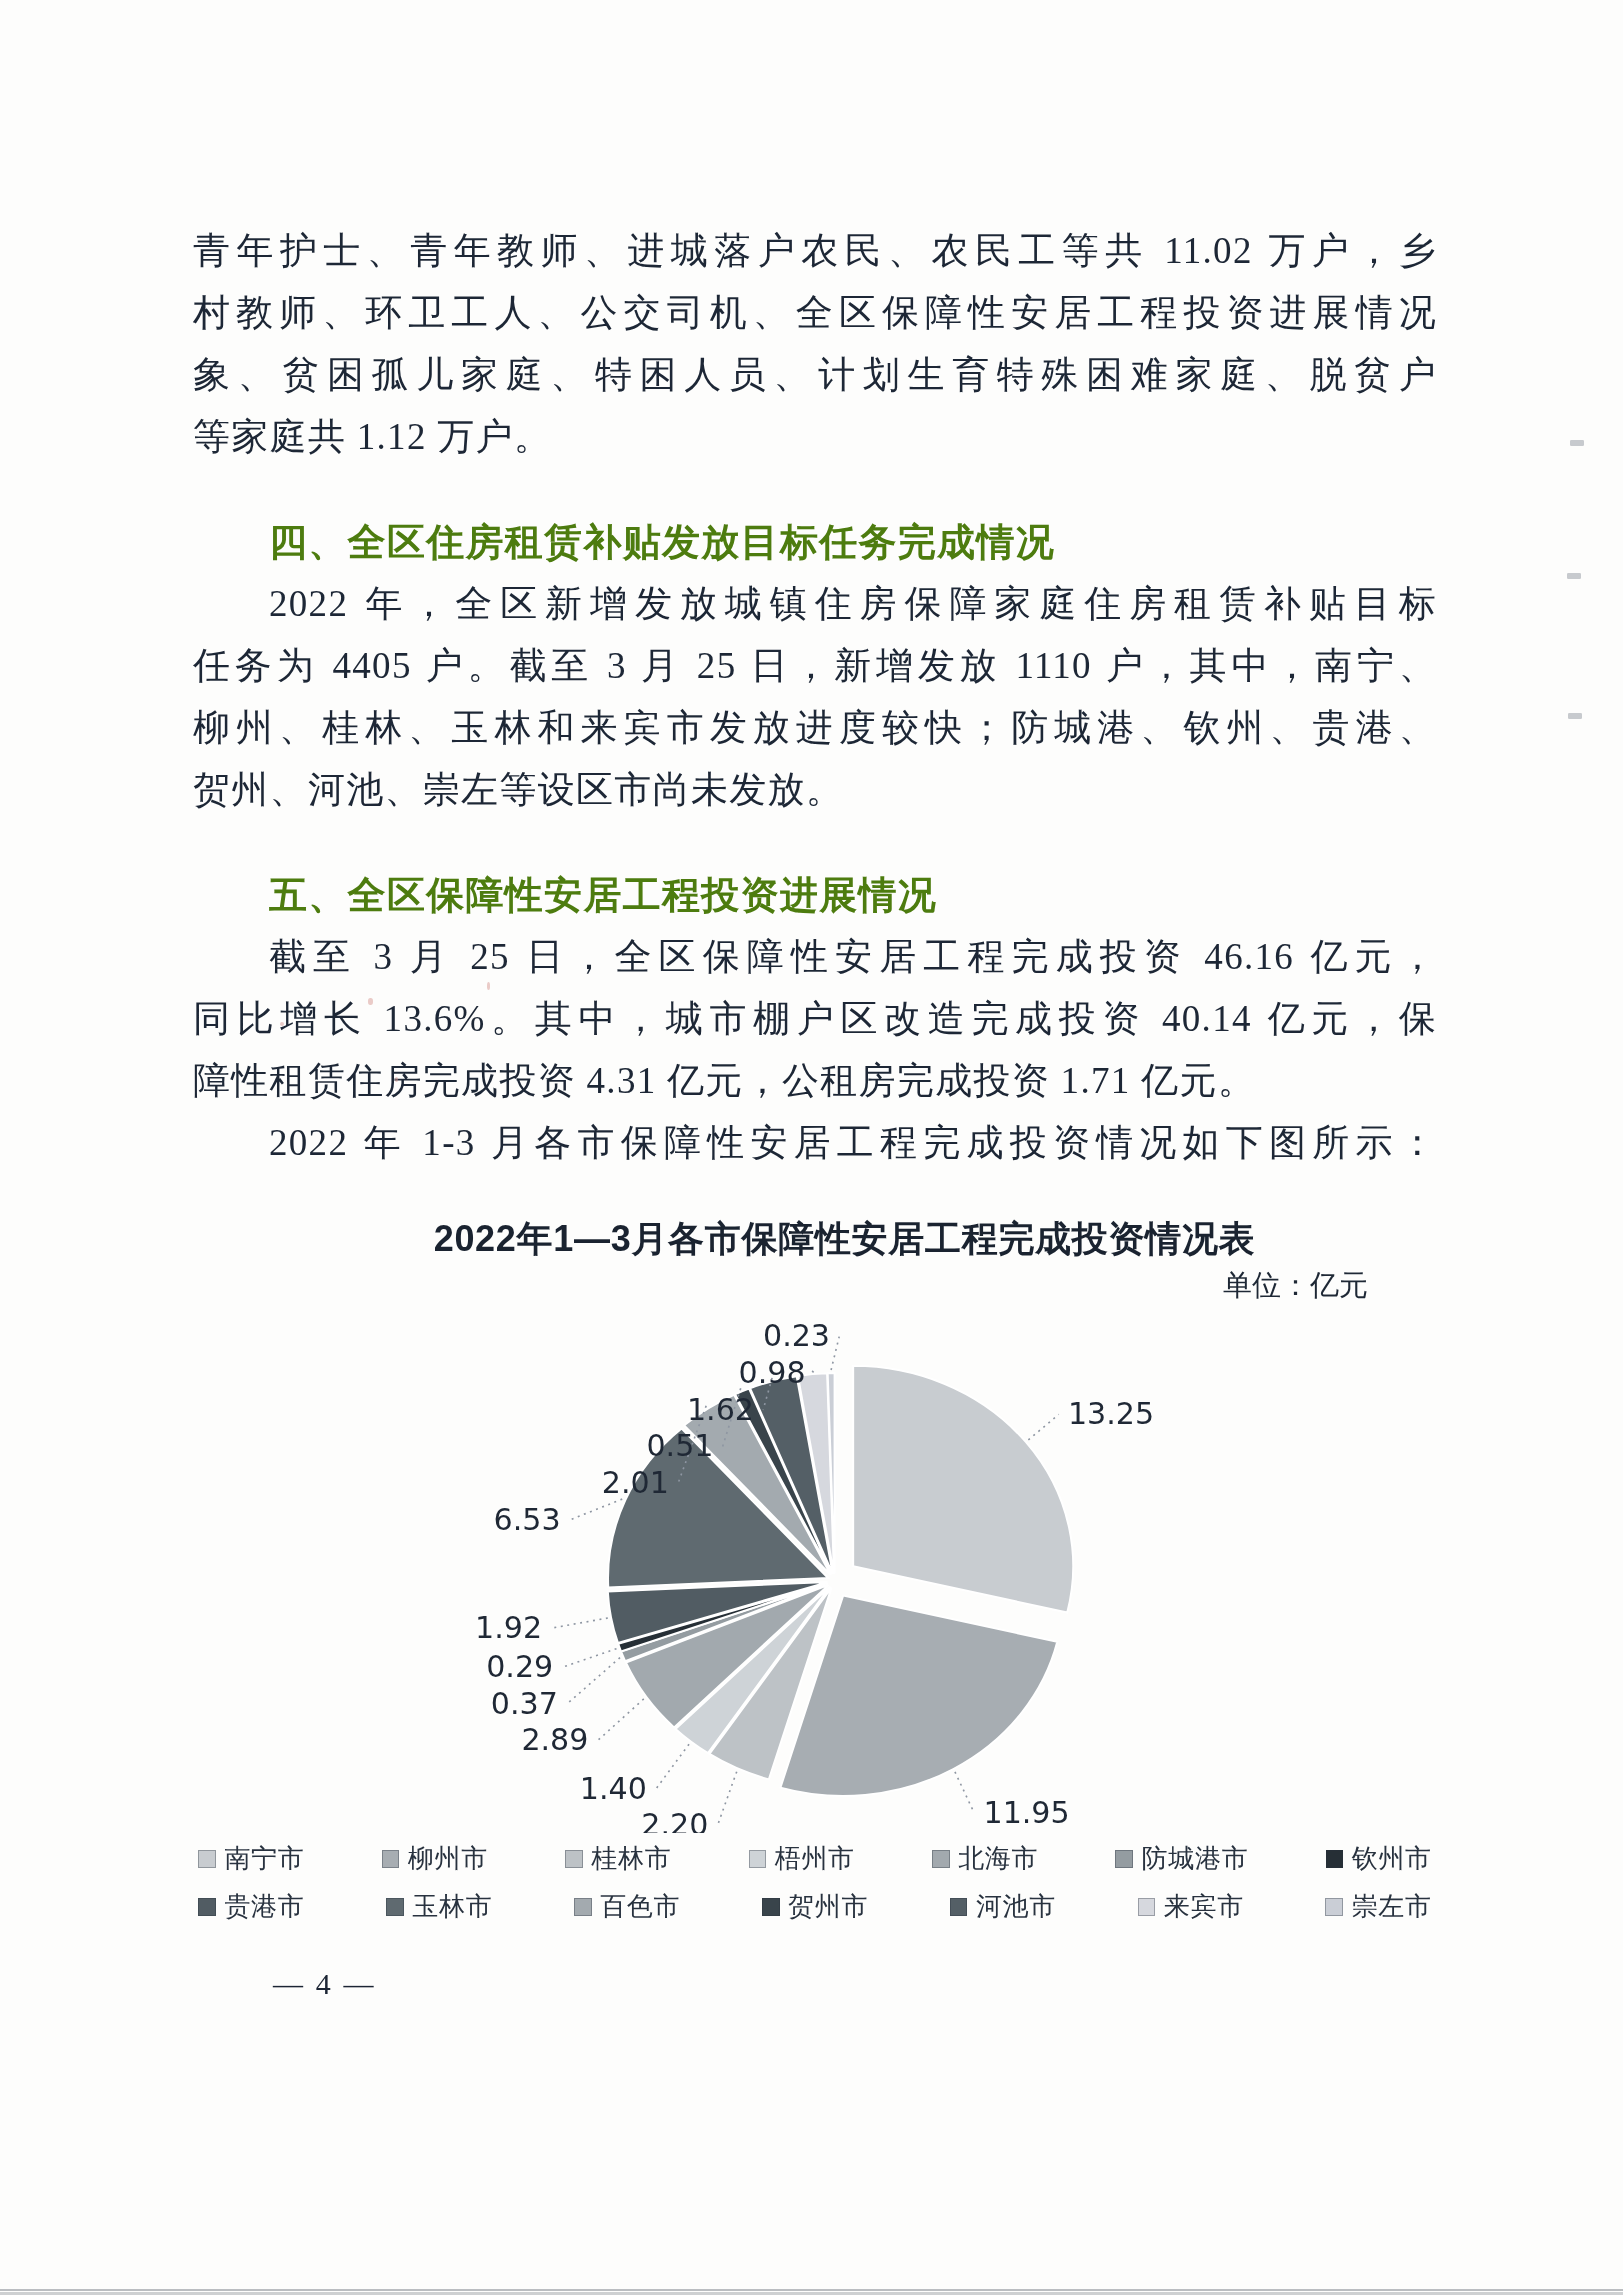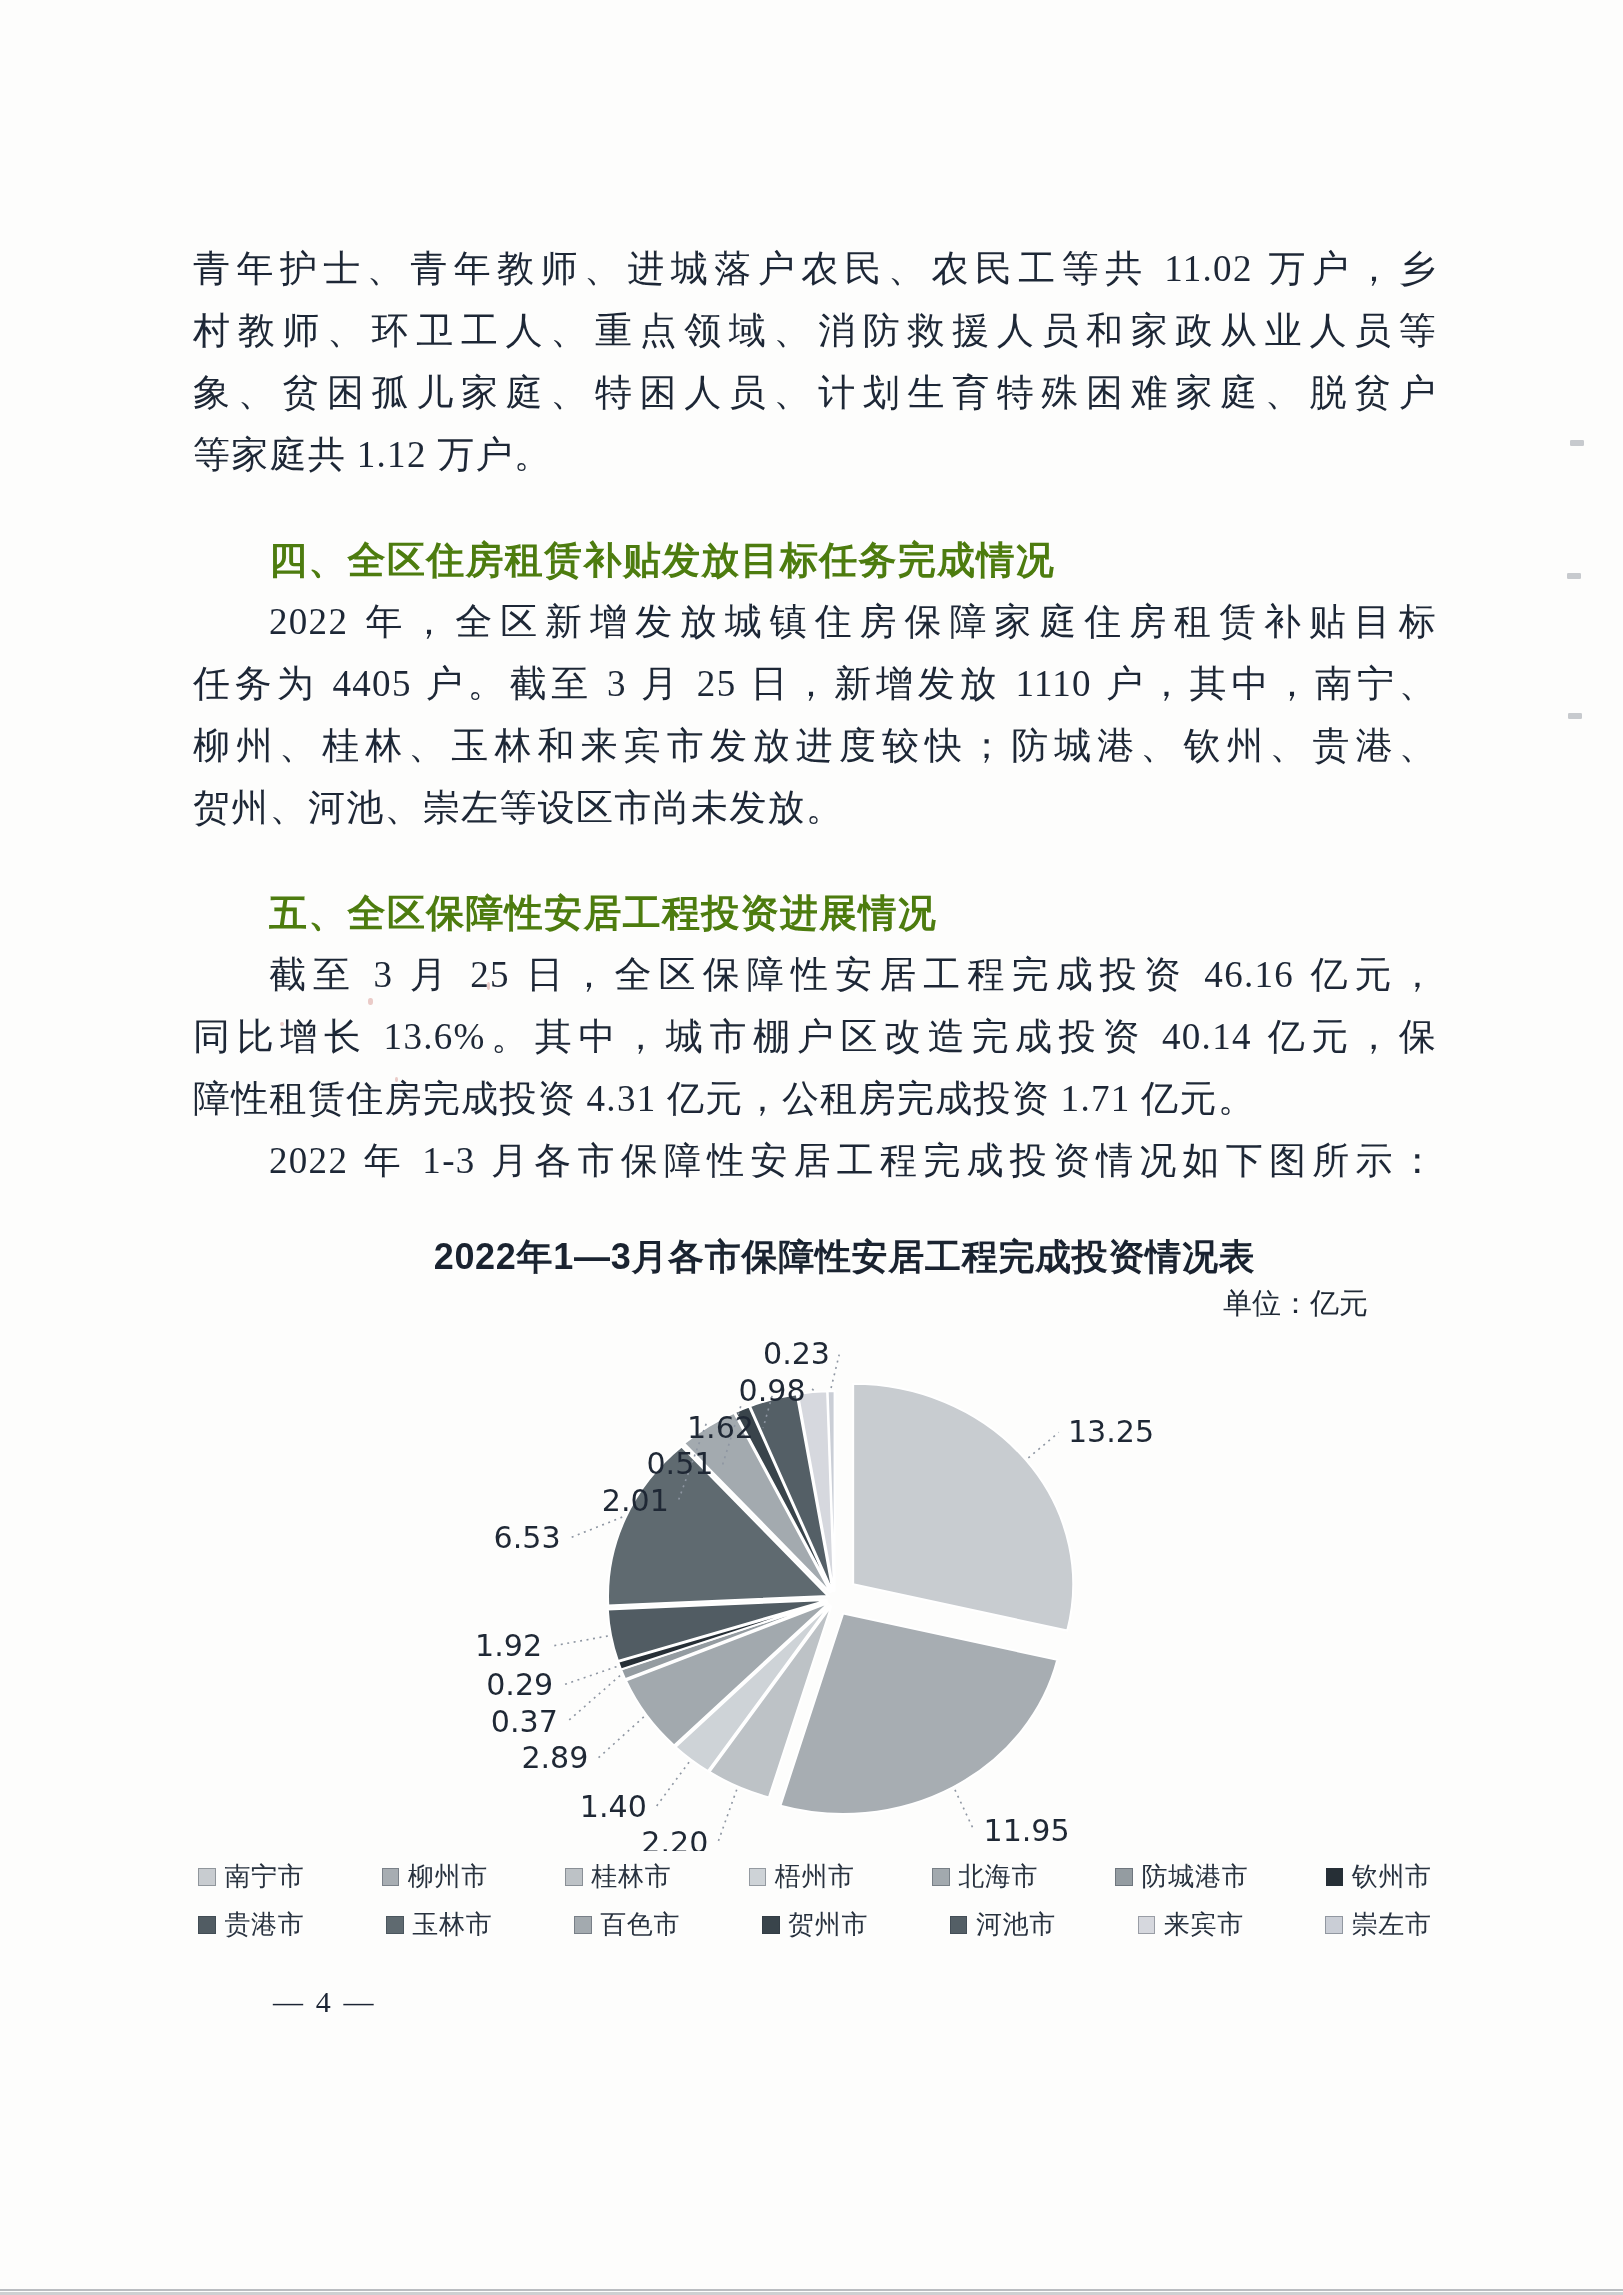--- a/index.html
+++ b/index.html
@@ -1,21 +1,21 @@
 <!DOCTYPE html>
 <html style="font-size:10.5px"><head>
 <meta charset="utf-8">
 <style>
   html,body { margin:0; padding:0; background:#e8e8e6; }
   .page {
     position:relative; width:1623px; height:2295px;
     background:#fdfdfc; overflow:hidden;
     font-family:"Liberation Serif", serif; color:#1d2736;
   }
-  .content { position:absolute; left:193px; top:238px; width:1244px; }
+  .content { position:absolute; left:193px; top:220px; width:1244px; }
 
   .bl { height:62px; line-height:62px; font-size:37px; letter-spacing:1.3px; white-space:nowrap; }
   .fill { white-space:normal; text-align:justify; text-align-last:justify; }
   .indent { text-indent:76px; }
 
   .sec-heading {
     height:62px; line-height:62px; margin-top:43px;
     font-family:"Liberation Sans", sans-serif; font-weight:700;
     font-size:38px; color:#4d7c0f; text-indent:76px; letter-spacing:1.3px;
   }
@@ -63,21 +63,21 @@
   .sp3 { left:487px; top:982px; width:3.3px; height:7.9px; }
   .sp4 { left:280px; top:1022px; width:3.9px; height:3.9px; }
 </style>
 </head>
 <body>
 
 <div class="page">
   <div class="content">
 
     <div class="bl fill">青年护士、青年教师、进城落户农民、农民工等共 11.02 万户，乡</div>
-    <div class="bl fill">村教师、环卫工人、重点领域、消防救援人员和家政从业人员等</div>
+    <div class="bl fill">村教师、环卫工人、公交司机、全区保障性安居工程投资进展情况</div>
     <div class="bl fill">象、贫困孤儿家庭、特困人员、计划生育特殊困难家庭、脱贫户</div>
     <div class="bl">等家庭共 1.12 万户。</div>
 
     <div class="sec-heading">四、全区住房租赁补贴发放目标任务完成情况</div>
     <div class="bl fill indent">2022 年，全区新增发放城镇住房保障家庭住房租赁补贴目标</div>
     <div class="bl fill">任务为 4405 户。截至 3 月 25 日，新增发放 1110 户，其中，南宁、</div>
     <div class="bl fill">柳州、桂林、玉林和来宾市发放进度较快；防城港、钦州、贵港、</div>
     <div class="bl">贺州、河池、崇左等设区市尚未发放。</div>
 
     <div class="sec-heading">五、全区保障性安居工程投资进展情况</div>

